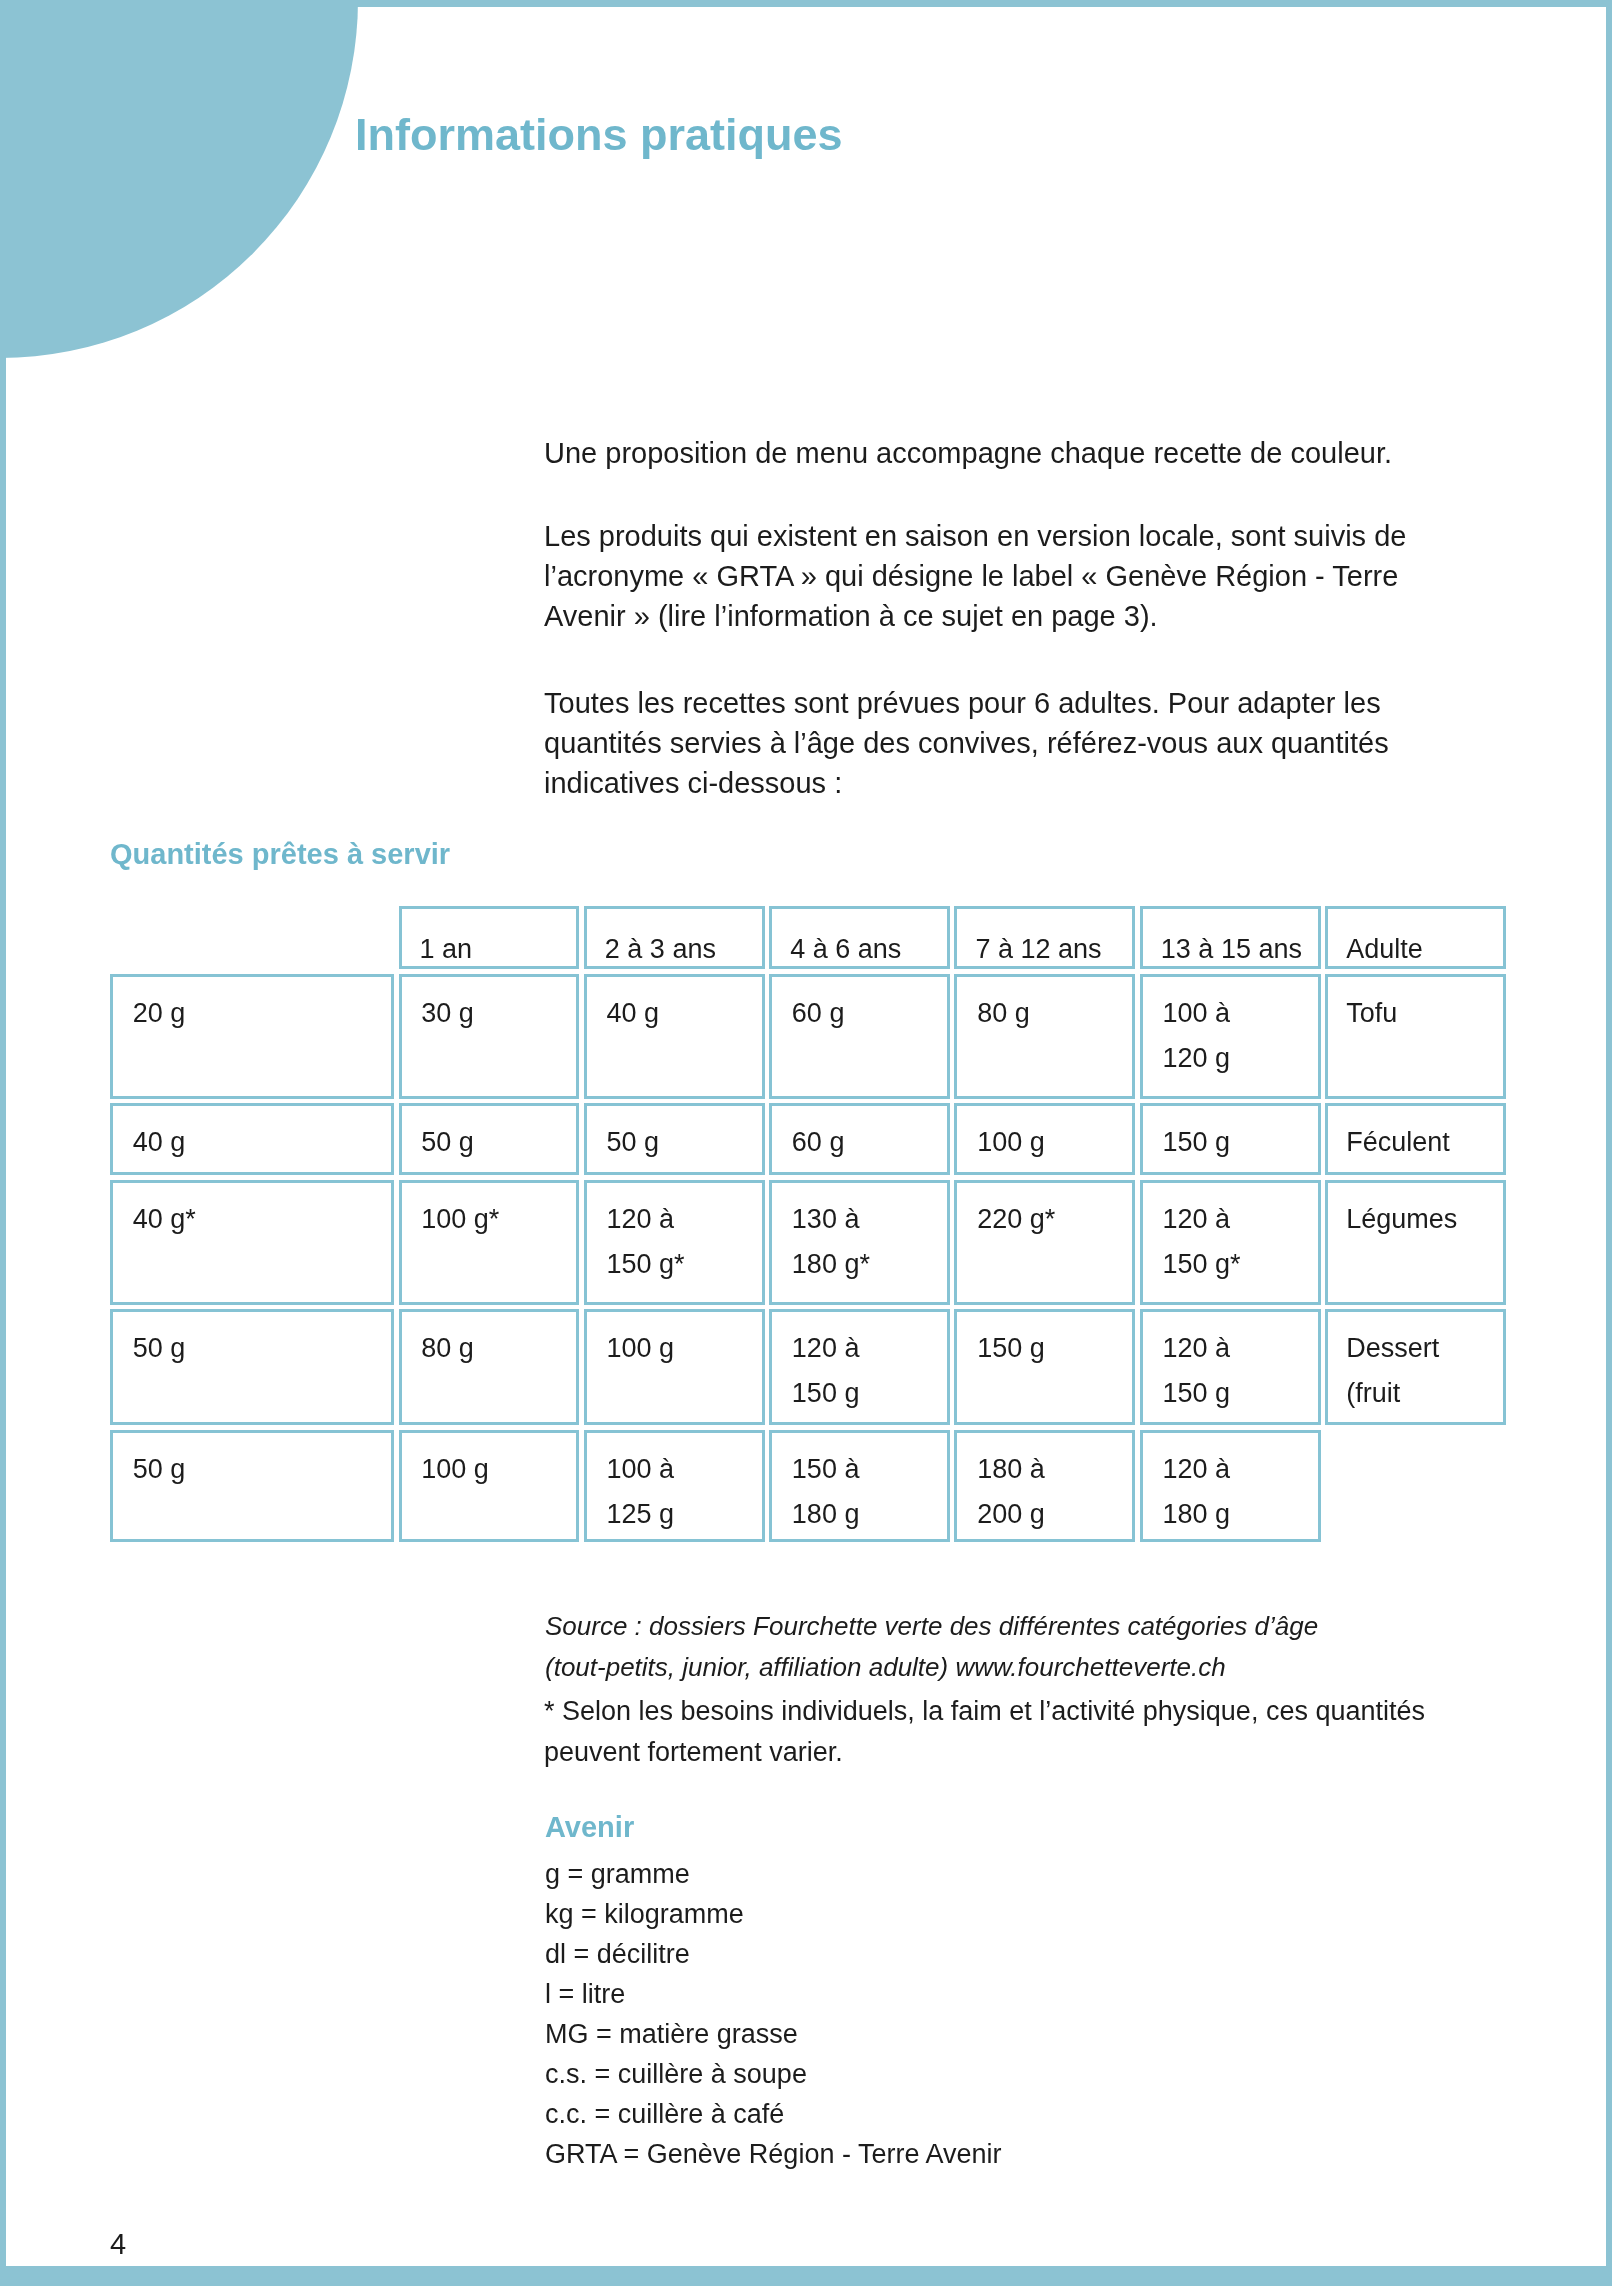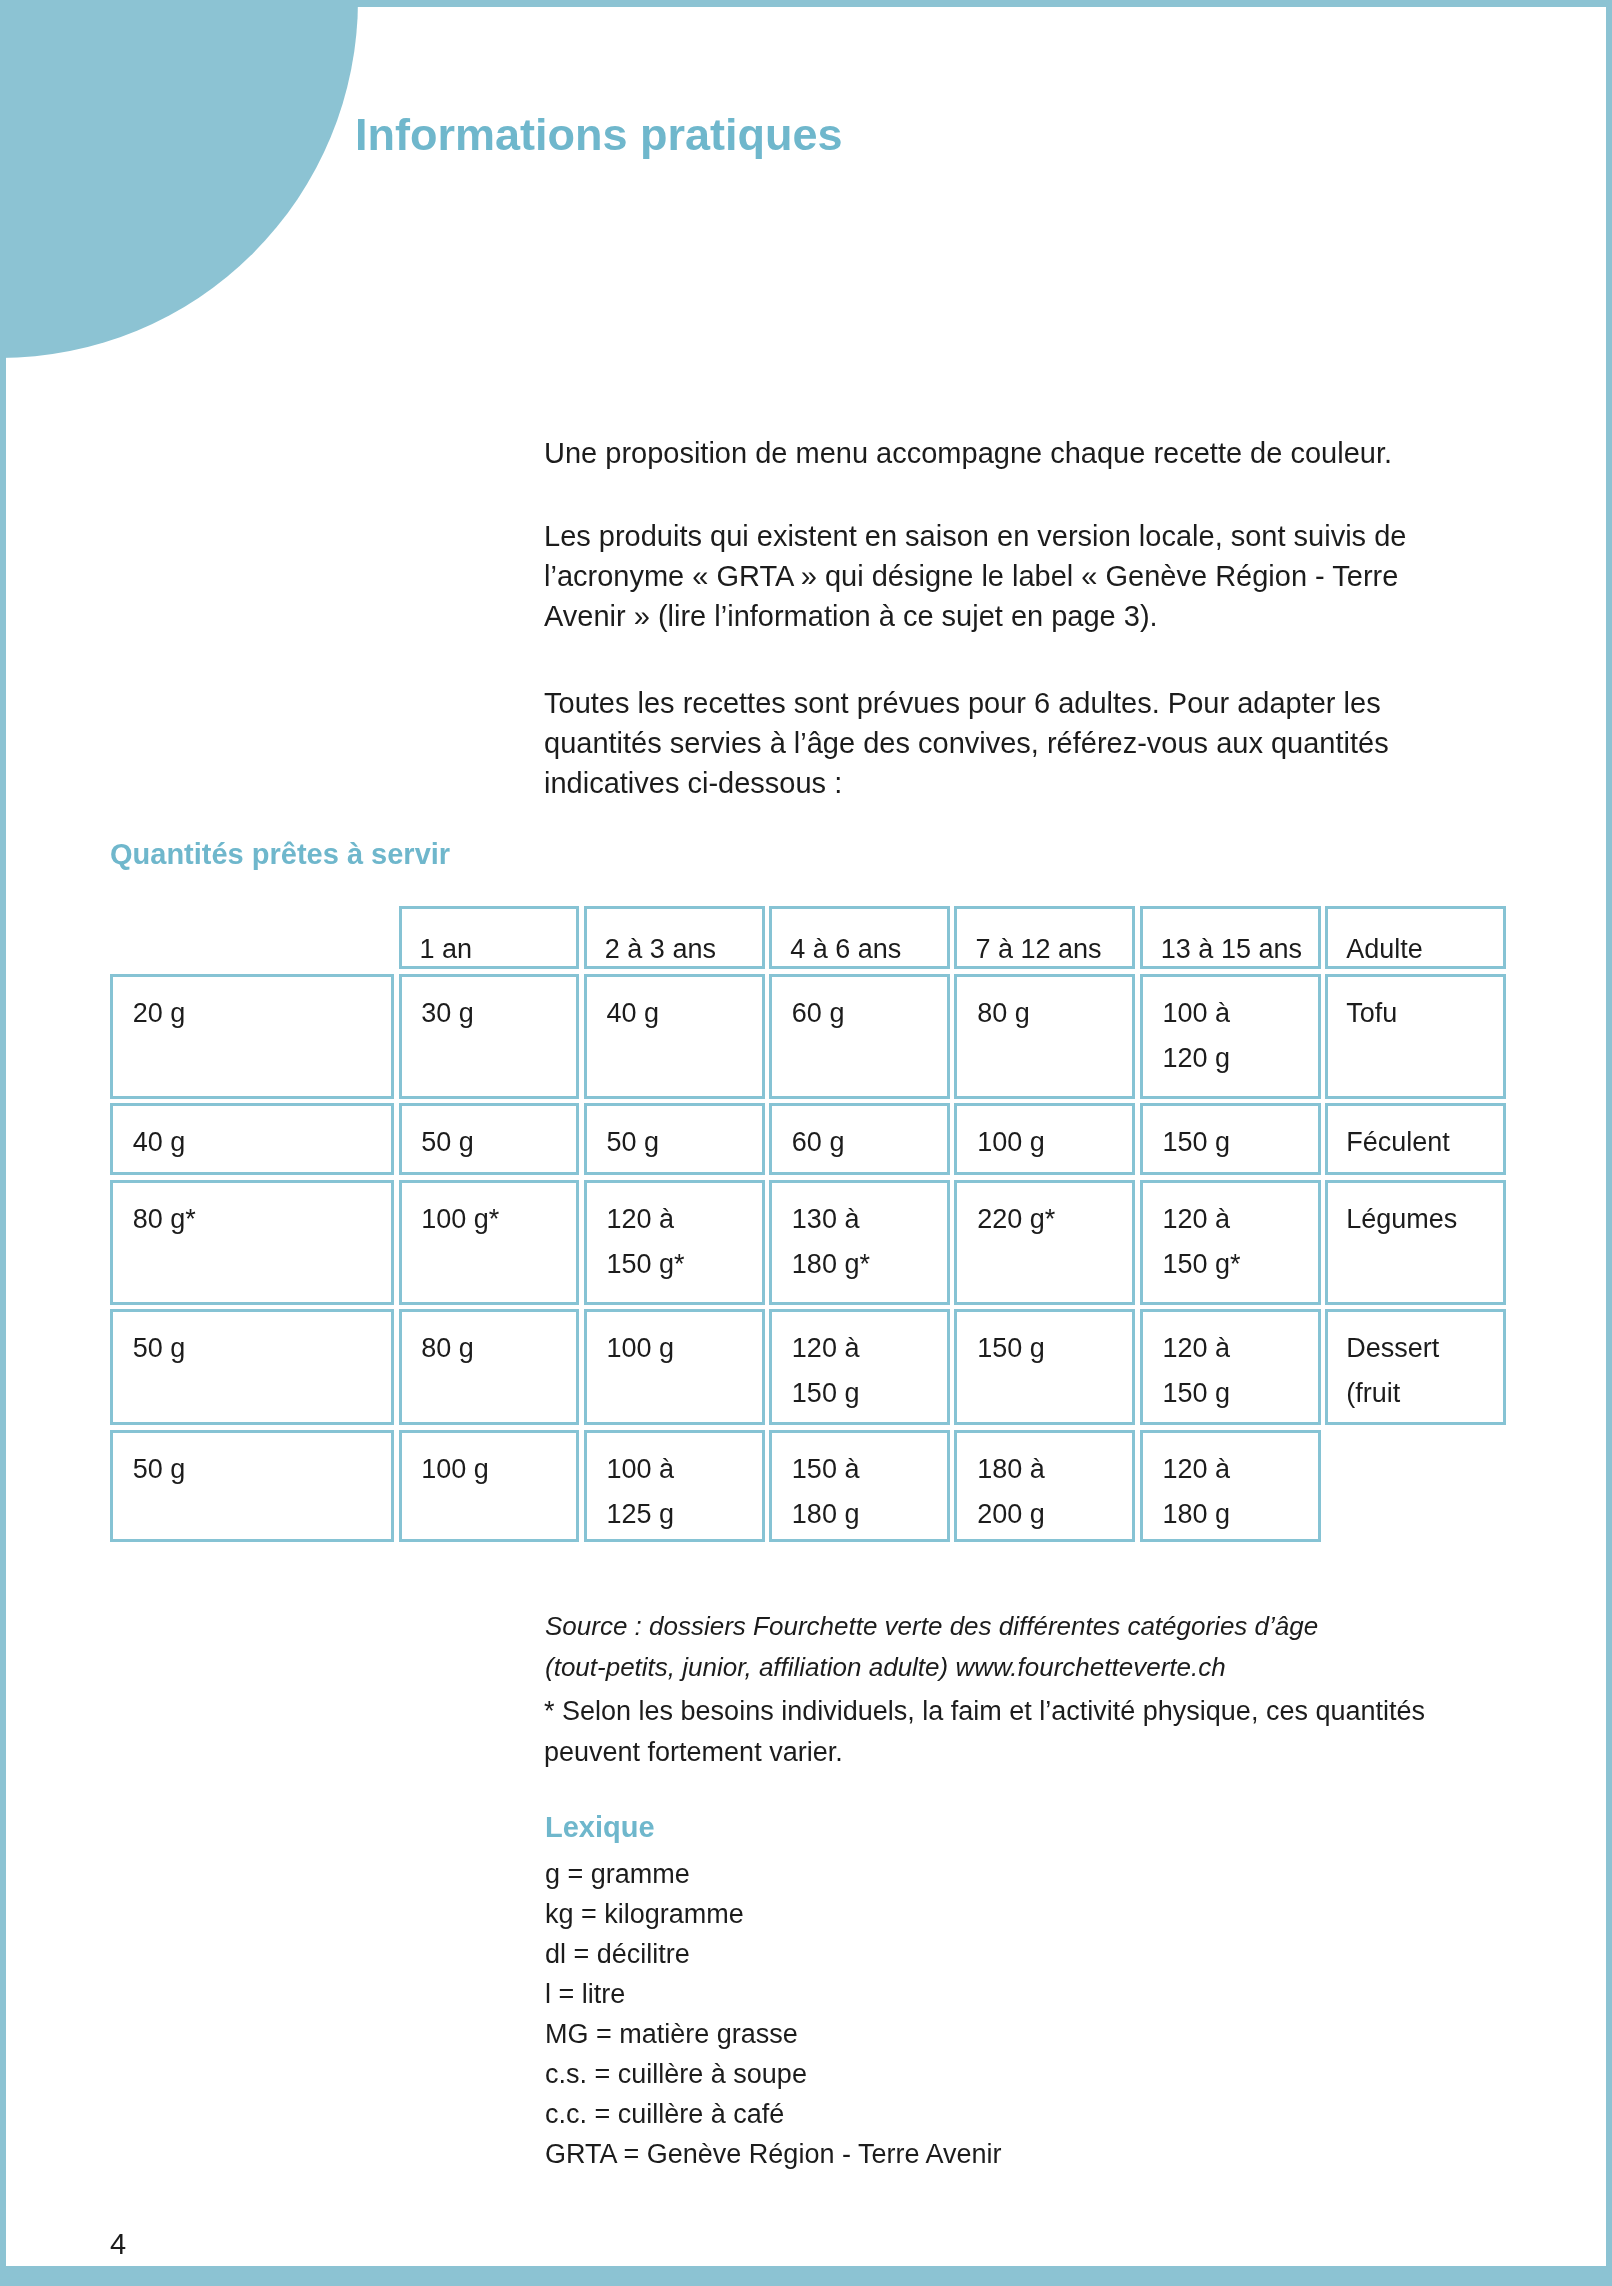--- a/index.html
+++ b/index.html
@@ -125,21 +125,21 @@
   <div class="cell cell--label">Tofu</div>
   <div class="cell cell--value">40 g</div>
   <div class="cell cell--value">50 g</div>
   <div class="cell cell--value">50 g</div>
   <div class="cell cell--value">60 g</div>
   <div class="cell cell--value">100 g</div>
   <div class="cell cell--value">150 g</div>
 
   <div class="cell cell--label">Féculent (pâtes,
 riz, céréales, etc.)</div>
-  <div class="cell cell--value">80 g*</div>
+  <div class="cell cell--value">40 g*</div>
   <div class="cell cell--value">100 g*</div>
   <div class="cell cell--value">120 à
 150 g*</div>
   <div class="cell cell--value">130 à
 180 g*</div>
   <div class="cell cell--value">220 g*</div>
   <div class="cell cell--value">120 à
 150 g*</div>
 
   <div class="cell cell--label">Légumes</div>
@@ -164,21 +164,21 @@
 200 g</div>
   <div class="cell cell--value">120 à
 180 g</div>
 </div>
 
 <div class="abs source-note">Source : dossiers Fourchette verte des différentes catégories d’âge
 (tout-petits, junior, affiliation adulte) www.fourchetteverte.ch</div>
 <div class="abs asterisk-note">* Selon les besoins individuels, la faim et l’activité physique, ces quantités
 peuvent fortement varier.</div>
 
-<div class="abs section-heading heading-lexique">Lexique</div>
+<div class="abs section-heading heading-lexique">Avenir</div>
 <div class="abs lexique-list">
   <div class="entry">g = gramme</div>
   <div class="entry">kg = kilogramme</div>
   <div class="entry">dl = décilitre</div>
   <div class="entry">l = litre</div>
   <div class="entry">MG = matière grasse</div>
   <div class="entry">c.s. = cuillère à soupe</div>
   <div class="entry">c.c. = cuillère à café</div>
   <div class="entry">GRTA = Genève Région - Terre Avenir</div>
 </div>

